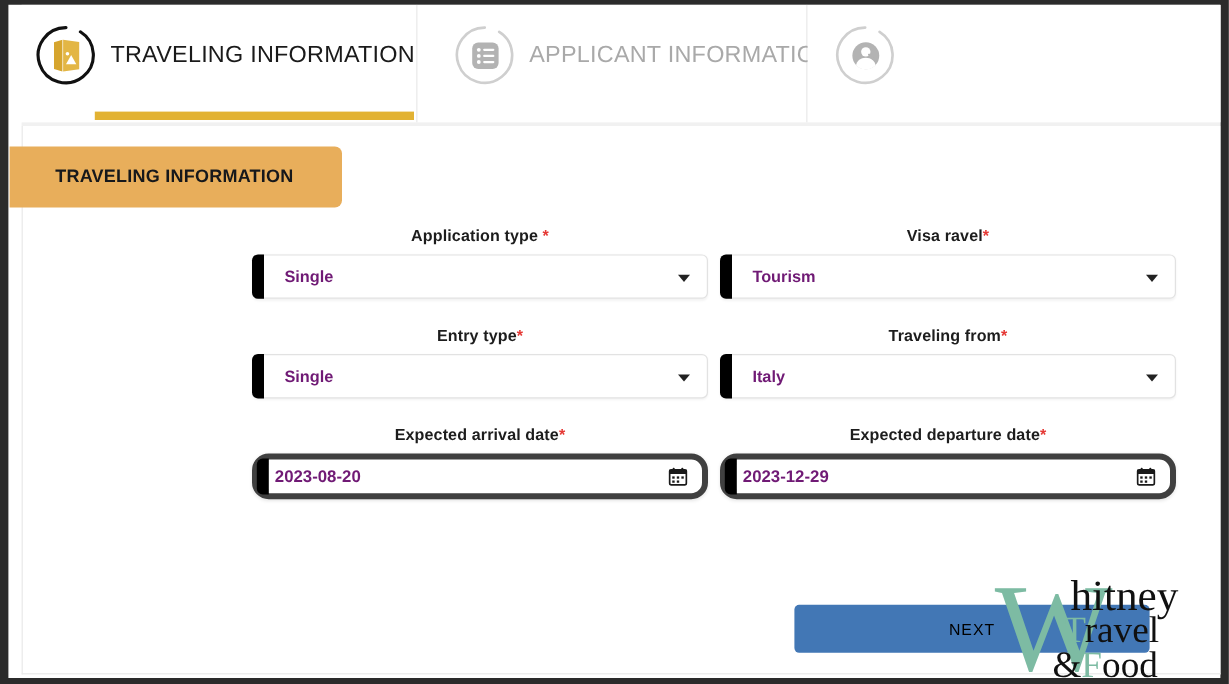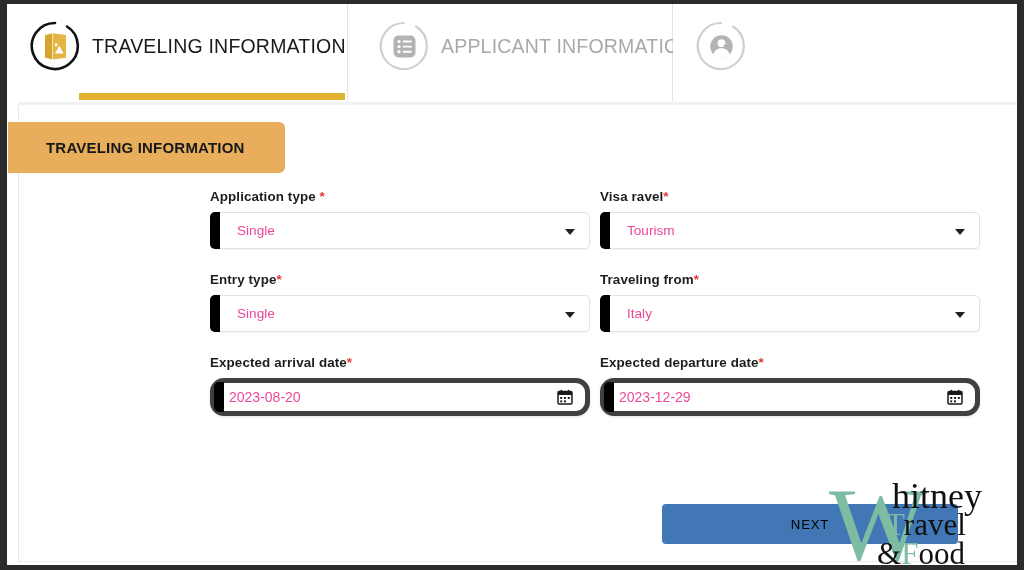--- a/index.html
+++ b/index.html
@@ -121,21 +121,21 @@
     color: #16181b;
     letter-spacing: .2px;
   }
 
   
   #form-grid {
     position: absolute;
     left: 191px; top: 84px;
     width: 780px;
   }
-  .form-row { display: flex; margin-bottom: 23px; }
+  .form-row { display: flex; margin-bottom: 23px; text-align: center; }
   .form-field { width: 380px; }
   .form-field + .form-field { margin-left: 10px; }
 
   .field-label {
     font-size: 13.4px;
     font-weight: bold;
     color: #1d1d1d;
     margin-bottom: 8px;
     letter-spacing: .1px;
     display: block;
@@ -162,22 +162,22 @@
   }
   .accent-bar {
     position: absolute;
     left: -1px; top: -1px;
     width: 10px; height: calc(100% + 2px);
     background: #000000;
     border-radius: 5px 0 0 5px;
   }
   .control-value {
     font-size: 13.6px;
-    font-weight: normal;
-    color: #ec4899;
+    font-weight: bold;
+    color: #701a75;
     margin-left: 26px;
     white-space: nowrap;
   }
   .date-control .control-value { margin-left: 14px; font-size: 14px; }
 
   .caret {
     position: absolute;
     right: 14px; top: 50%;
     margin-top: -2px;
     width: 0; height: 0;

